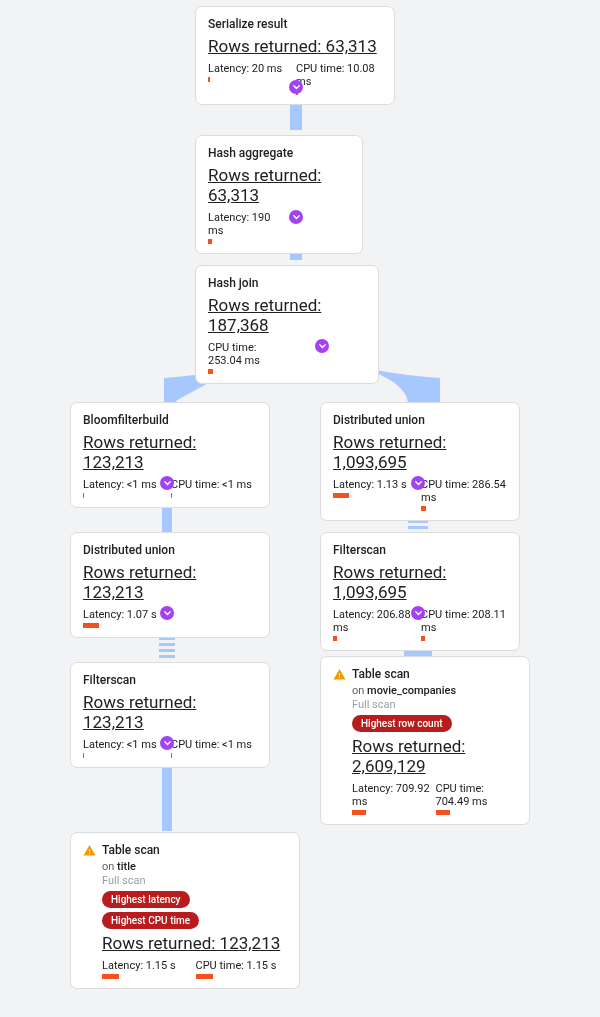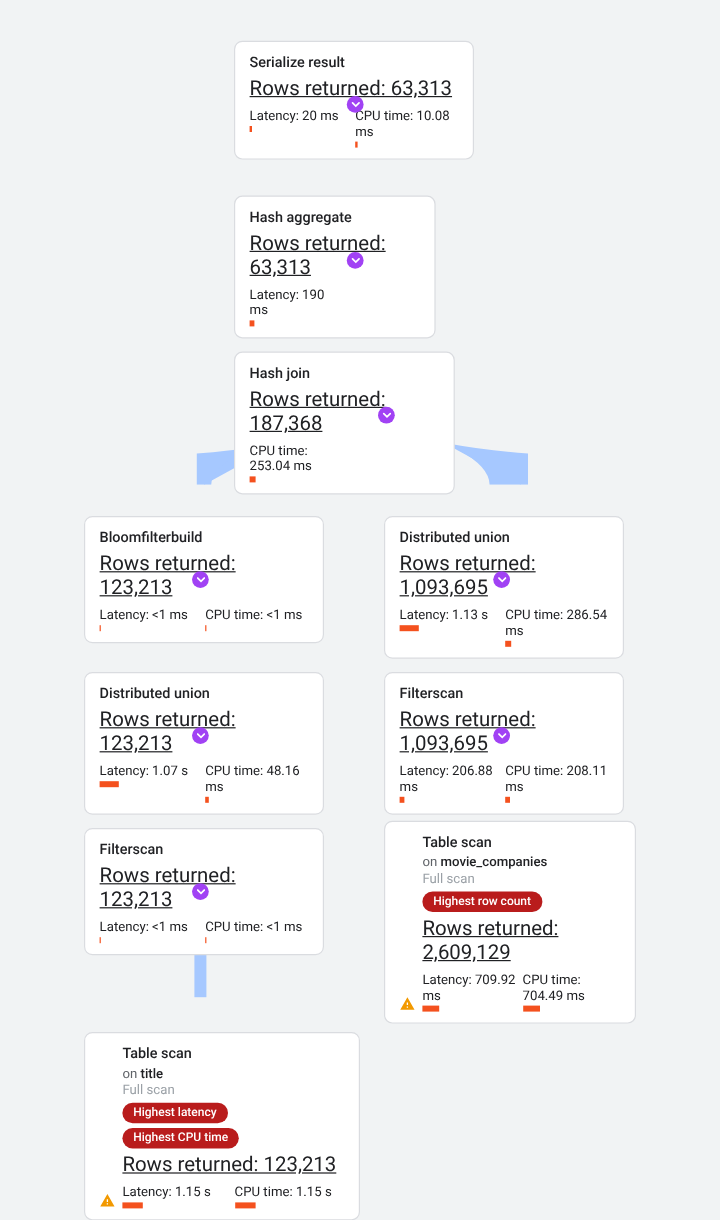--- a/index.html
+++ b/index.html
@@ -35,23 +35,22 @@
   .toggle svg { width: 9px; height: 9px; display:block; }
 
   .card {
     position: absolute;
     z-index: 2;
     background: #fff;
     border: 1px solid #dadce0;
     border-radius: 7px;
     padding: 10px 10px 9px 12px;
     box-shadow: 0 0 0 rgba(0,0,0,0);
-    margin-top: 28px;
-  }
-  .card-head { display: flex; align-items: flex-end; }
+  }
+  .card-head { display: flex; align-items: flex-start; }
   .warn { margin-right: 6px; margin-top: 1px; flex-shrink:0; }
   .title { font-size: 12px; font-weight: 500; color: #202124; line-height: 15px; }
   .sub { font-size: 11px; color: #5f6368; margin-top: 2px; line-height:13px; }
   .sub .strong { color: #202124; font-weight: 500; }
   .grey { font-size: 11px; color: #9aa0a6; margin-top: 1px; }
   .badges { margin-top: 4px; display:flex; flex-wrap:wrap; gap:4px; }
   .badge {
     display: inline-block;
     background: #b91c1c;
     color: #fff;
@@ -202,26 +201,20 @@
   </div>
 
   <div class="card" style="left:70px; top:532px; width:200px;">
     <div class="title">Distributed union</div>
     <div class="rows">Rows returned: 123,213</div>
     <div class="metrics">
       <div class="metric">
         <div class="metric-label">Latency: 1.07 s</div>
         <div class="bar">
             <div class="bar-fill" style="width: 16px;"></div>
-          </div>
-      </div>
-      <div class="metric">
-        <div class="metric-label">CPU time: 48.16 ms</div>
-        <div class="bar">
-            <div class="bar-fill" style="width: 3px;"></div>
           </div>
       </div>
     </div>
   </div>
 
   <div class="card" style="left:70px; top:662px; width:200px;">
     <div class="title">Filterscan</div>
     <div class="rows">Rows returned: 123,213</div>
     <div class="metrics">
       <div class="metric">

